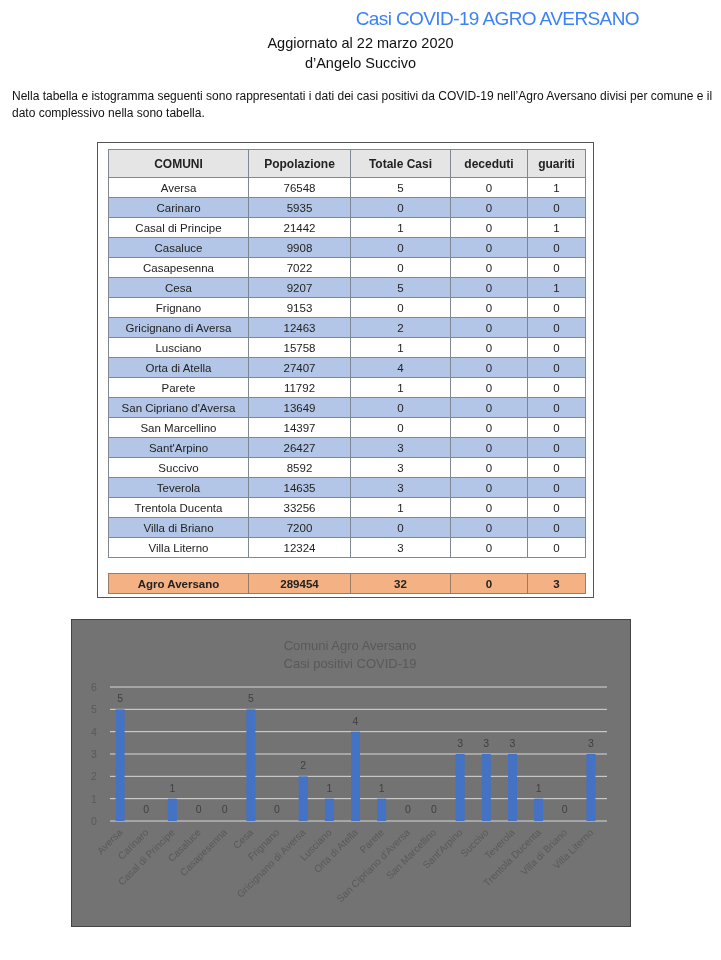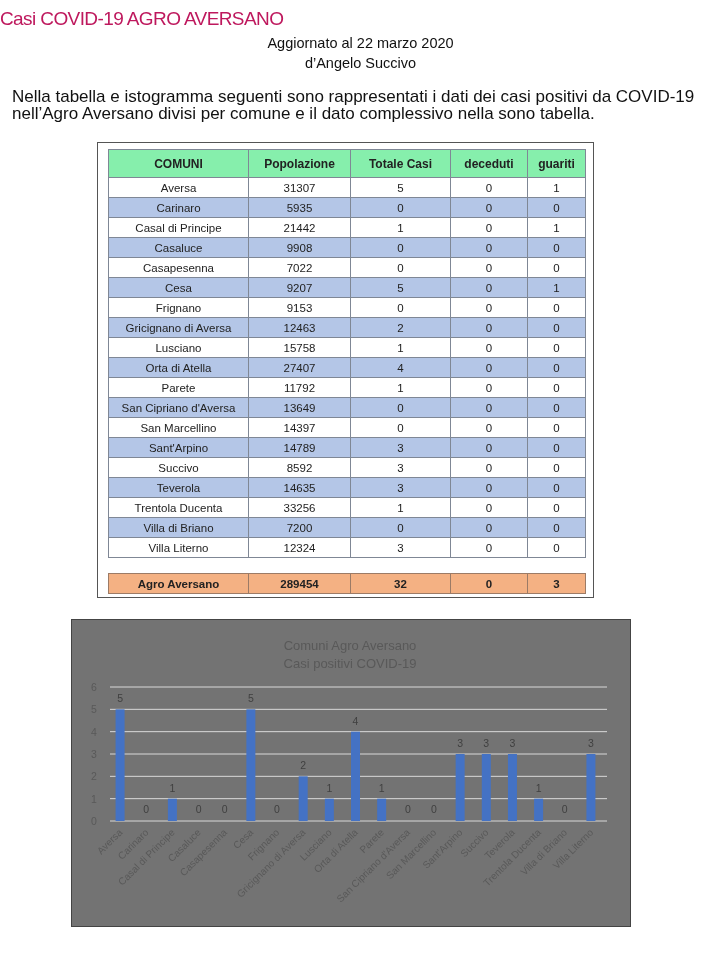--- a/index.html
+++ b/index.html
@@ -1,24 +1,24 @@
 <!DOCTYPE html>
 <html><head>
 <meta charset="utf-8">
 <style>
   body { margin:0; background:#ffffff; width:721px; height:960px; position:relative; font-family:"Liberation Sans", sans-serif; color:#222; overflow:hidden; }
-  .title { position:absolute; top:8px; left:0; width:639px; text-align:left; font-size:19px; letter-spacing:-0.6px; color:#be185d; }
+  .title { position:absolute; top:8px; left:0; width:639px; text-align:right; font-size:19px; letter-spacing:-0.6px; color:#3b82f6; }
   .subtitle { position:absolute; left:0; width:721px; text-align:center; font-size:14.5px; color:#111; }
   .sub1 { top:35px; }
   .sub2 { top:55px; }
-  .intro { position:absolute; top:88px; left:12px; width:705px; font-size:17px; line-height:17px; color:#111; }
+  .intro { position:absolute; top:88px; left:12px; width:705px; font-size:12px; line-height:17px; color:#111; }
   .table-frame { position:absolute; left:97px; top:142px; width:497px; height:456px; border:1.5px solid #555; box-sizing:border-box; background:#fff; }
   table { position:absolute; border-collapse:collapse; font-size:11.5px; }
   td, th { border:1px solid #7f8795; text-align:center; padding:0; height:19px; color:#222; }
-  th { background:#86efac; font-weight:bold; height:27px; font-size:12px; }
+  th { background:#e5e5e5; font-weight:bold; height:27px; font-size:12px; }
   tr.alt td { background:#b4c6e7; }
   .main-table { left:10px; top:6px; }
   .total-table { left:10px; top:430px; }
   .total-table td { background:#f4b183; font-weight:bold; height:19px; border-color:#9c7b66; }
   .c1{width:139px}.c2{width:101px}.c3{width:99px}.c4{width:76px}.c5{width:57px}
   .chart-frame { position:absolute; left:71px; top:619px; width:560px; height:308px; border:1.5px solid #444; box-sizing:border-box; background:#737373; }
   svg text { font-family:"Liberation Sans", sans-serif; }
 </style>
 </head>
 <body>
@@ -35,21 +35,21 @@
         <th class="c1">COMUNI</th>
         <th class="c2">Popolazione</th>
         <th class="c3">Totale Casi</th>
         <th class="c4">deceduti</th>
         <th class="c5">guariti</th>
       </tr>
     </thead>
     <tbody id="table-body">
         <tr>
           <td class="c1">Aversa</td>
-          <td class="c2">31307</td>
+          <td class="c2">76548</td>
           <td class="c3">5</td>
           <td class="c4">0</td>
           <td class="c5">1</td>
         </tr>
         <tr class="alt">
           <td class="c1">Carinaro</td>
           <td class="c2">5935</td>
           <td class="c3">0</td>
           <td class="c4">0</td>
           <td class="c5">0</td>
@@ -126,21 +126,21 @@
         </tr>
         <tr>
           <td class="c1">San Marcellino</td>
           <td class="c2">14397</td>
           <td class="c3">0</td>
           <td class="c4">0</td>
           <td class="c5">0</td>
         </tr>
         <tr class="alt">
           <td class="c1">Sant'Arpino</td>
-          <td class="c2">14789</td>
+          <td class="c2">26427</td>
           <td class="c3">3</td>
           <td class="c4">0</td>
           <td class="c5">0</td>
         </tr>
         <tr>
           <td class="c1">Succivo</td>
           <td class="c2">8592</td>
           <td class="c3">3</td>
           <td class="c4">0</td>
           <td class="c5">0</td>

